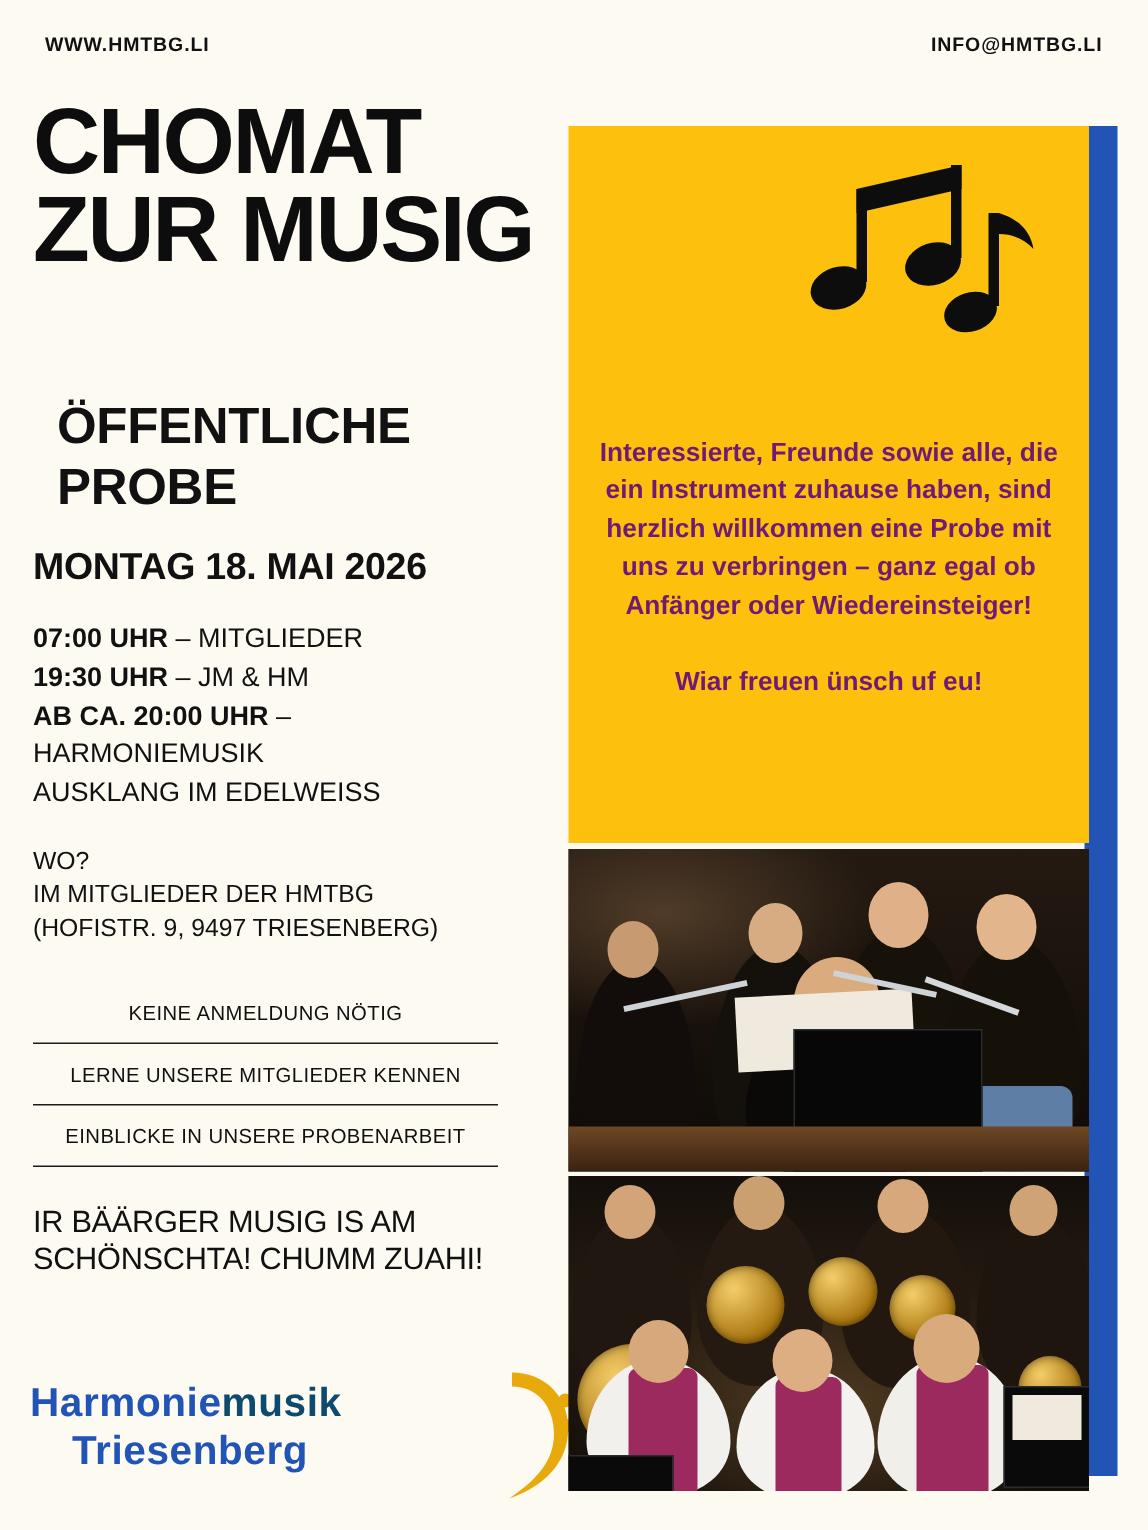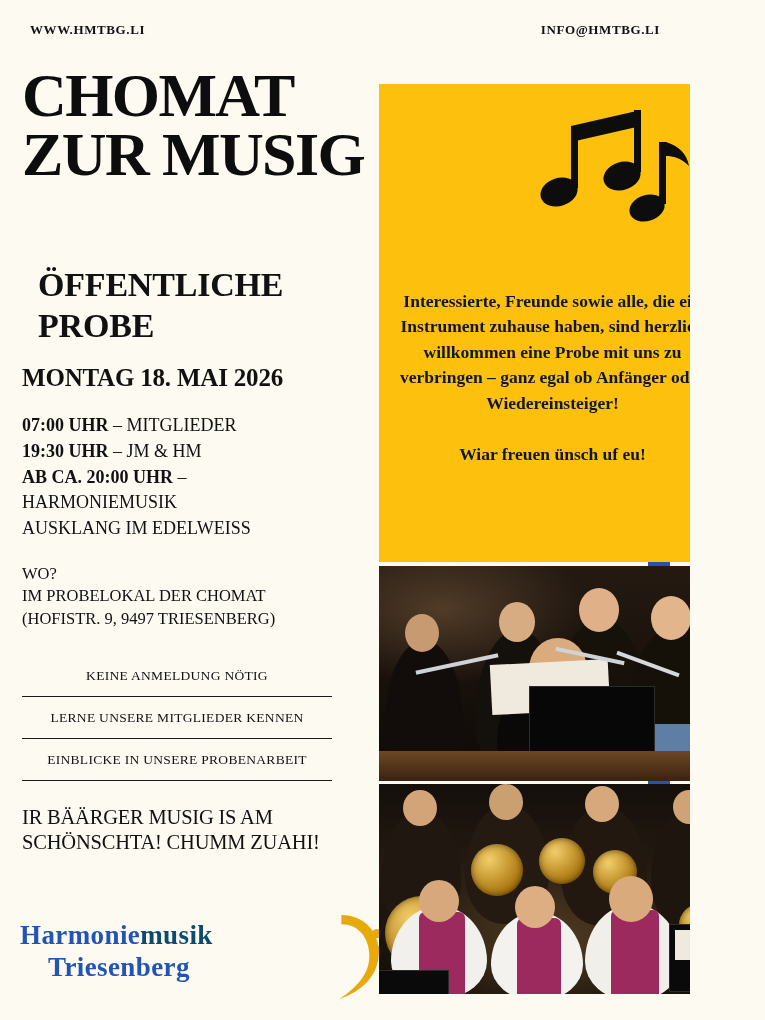--- a/index.html
+++ b/index.html
@@ -11,25 +11,24 @@
     height: 1020px;
     background: #fdfaf2;
     font-family: "Liberation Sans", sans-serif;
     color: #111111;
     overflow: hidden;
     position: relative;
   }
 
   .poster {
     position: relative;
-    width: 690px;
+    width: 765px;
     height: 1020px;
     background: #fdfaf2;
     overflow: hidden;
-    font-family: Liberation Serif, serif;
   }
 
   
   .topbar {
     position: absolute;
     top: 22px;
     left: 30px;
     right: 30px;
     display: flex;
     justify-content: space-between;
@@ -70,21 +69,21 @@
 
   .yellow-text {
     position: absolute;
     top: 205px;
     left: 18px;
     width: 311px;
     text-align: center;
     font-size: 17.5px;
     line-height: 1.45;
     font-weight: bold;
-    color: #0f172a;
+    color: #701a75;
   }
   .yellow-text .para2 {
     margin-top: 26px;
     font-weight: bold;
   }
 
   
   .headline {
     position: absolute;
     top: 66px;
@@ -308,21 +307,21 @@
       </div>
       <div class="row">
         <b>AB CA. 20:00 UHR</b><span class="plain"> –</span>
       </div>
       <div>HARMONIEMUSIK</div>
       <div>AUSKLANG IM EDELWEISS</div>
     </div>
 
     <div class="where">
       <div>WO?</div>
-      <div>IM PROBELOKAL DER CHOMAT</div>
+      <div>IM MITGLIEDER DER HMTBG</div>
       <div>(HOFISTR. 9, 9497 TRIESENBERG)</div>
     </div>
 
     <div class="bullets">
       <div class="item first">KEINE ANMELDUNG NÖTIG</div>
       <div class="line"></div>
       <div class="item">LERNE UNSERE MITGLIEDER KENNEN</div>
       <div class="line"></div>
       <div class="item">EINBLICKE IN UNSERE PROBENARBEIT</div>
       <div class="line"></div>

